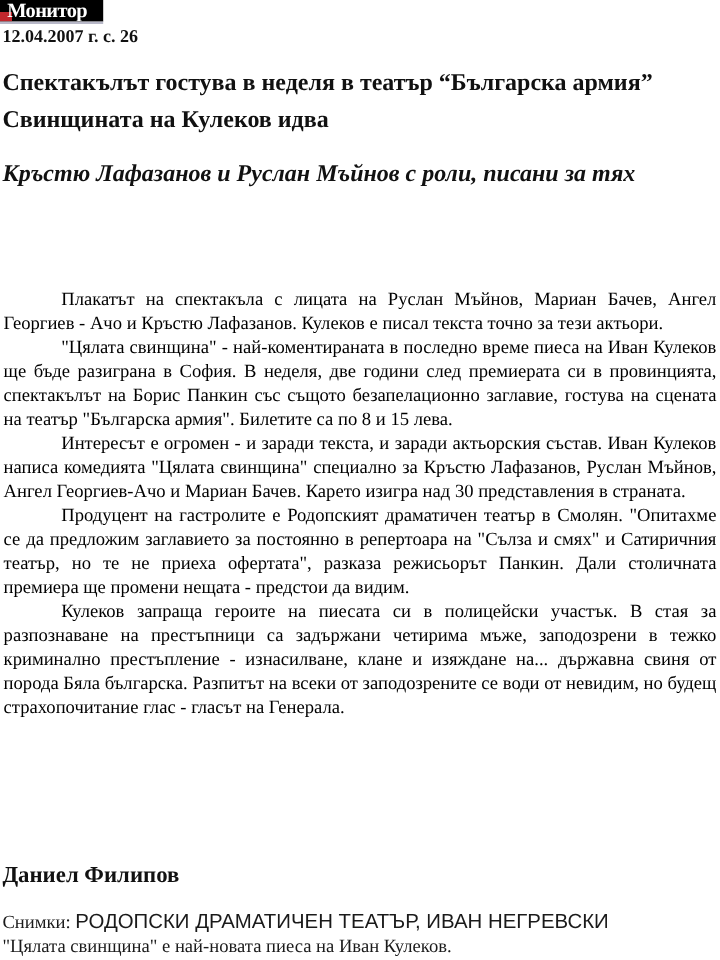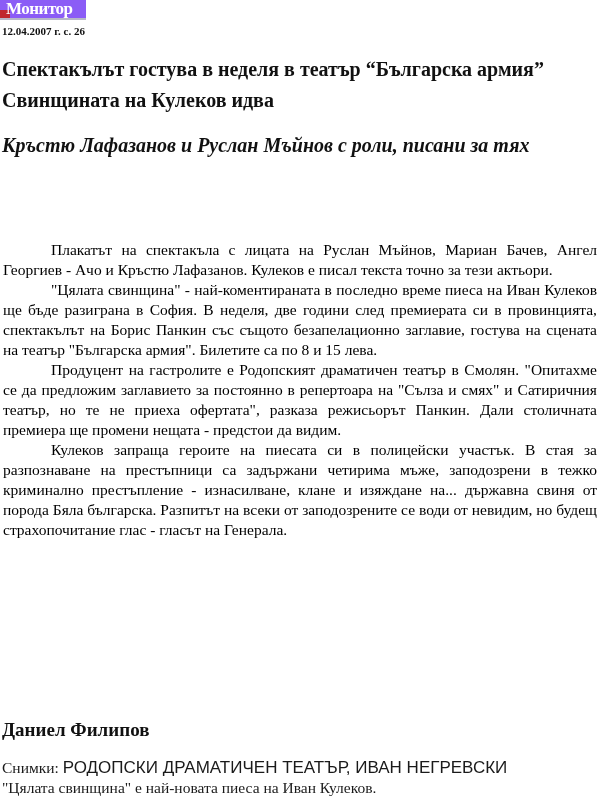--- a/index.html
+++ b/index.html
@@ -14,21 +14,21 @@
     overflow: hidden;
     color: #111111;
     font-family: "Liberation Serif", "DejaVu Serif", serif;
   }
   .logo {
     position: absolute;
     left: 0;
     top: 0;
     width: 86px;
     height: 18px;
-    background: #8b5cf6;
+    background: #000000;
     overflow: hidden;
   }
   .logo-accent {
     position: absolute;
     left: 0;
     bottom: 0;
     width: 10px;
     height: 8px;
     background: #c0272d;
   }
@@ -49,21 +49,21 @@
     top: 18px;
     width: 86px;
     height: 2px;
     background: #b8b8c8;
   }
   .date-line {
     position: absolute;
     left: 2px;
     top: 22px;
     font-weight: bold;
-    font-size: 11px;
+    font-size: 15px;
     line-height: 18px;
   }
   .headline {
     position: absolute;
     left: 2px;
     font-weight: bold;
     font-size: 20px;
     line-height: 24px;
     white-space: nowrap;
   }
@@ -116,20 +116,21 @@
 
 <div class="date-line">12.04.2007 г. с. 26</div>
 
 <div class="headline h1">Спектакълът гостува в неделя в театър “Българска армия”</div>
 <div class="headline h2">Свинщината на Кулеков идва</div>
 <div class="headline h3">Кръстю Лафазанов и Руслан Мъйнов с роли, писани за тях</div>
 
 <div class="article-body">
   <p>Плакатът на спектакъла с лицата на Руслан Мъйнов, Мариан Бачев, Ангел Георгиев - Ачо и Кръстю Лафазанов. Кулеков е писал текста точно за тези актьори.</p>
   <p>"Цялата свинщина" - най-коментираната в последно време пиеса на Иван Кулеков ще бъде разиграна в София. В неделя, две години след премиерата си в провинцията, спектакълът на Борис Панкин със същото безапелационно заглавие, гостува на сцената на театър "Българска армия". Билетите са по 8 и 15 лева.</p>
+  <p>Интересът е огромен - и заради текста, и заради актьорския състав. Иван Кулеков написа комедията "Цялата свинщина" специално за Кръстю Лафазанов, Руслан Мъйнов, Ангел Георгиев-Ачо и Мариан Бачев. Карето изигра над 30 представления в страната.</p>
   <p>Продуцент на гастролите е Родопският драматичен театър в Смолян. "Опитахме се да предложим заглавието за постоянно в репертоара на "Сълза и смях" и Сатиричния театър, но те не приеха офертата", разказа режисьорът Панкин. Дали столичната премиера ще промени нещата - предстои да видим.</p>
   <p>Кулеков запраща героите на пиесата си в полицейски участък. В стая за разпознаване на престъпници са задържани четирима мъже, заподозрени в тежко криминално престъпление - изнасилване, клане и изяждане на... държавна свиня от порода Бяла българска. Разпитът на всеки от заподозрените се води от невидим, но будещ страхопочитание глас - гласът на Генерала.</p>
 </div>
 
 <div class="byline">Даниел Филипов</div>
 
 <div class="credits">
   <div>
     <span>Снимки:</span>
     <span class="upper">РОДОПСКИ ДРАМАТИЧЕН ТЕАТЪР, ИВАН НЕГРЕВСКИ</span>

